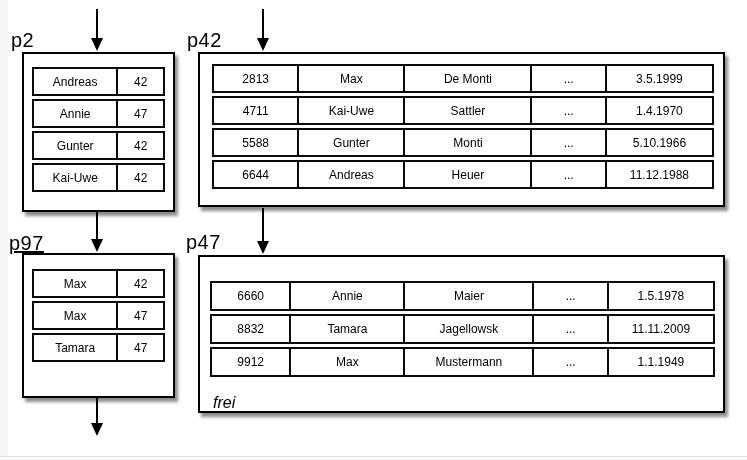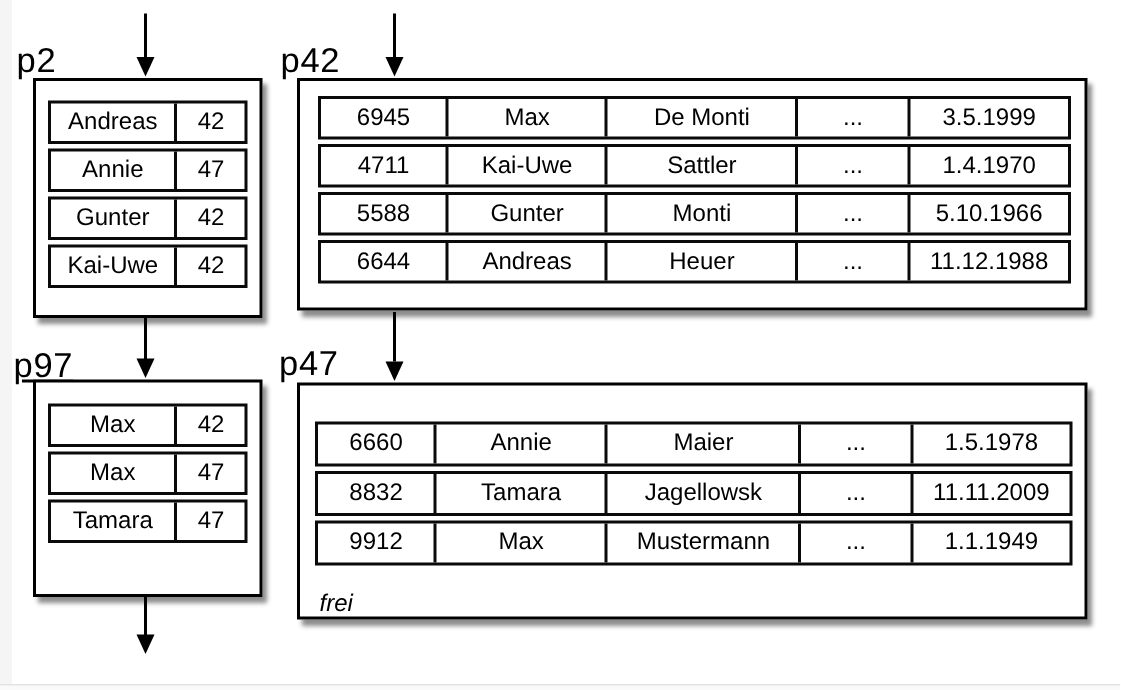--- a/index.html
+++ b/index.html
@@ -15,21 +15,21 @@
   .edge-left {
     position: absolute; left: 0; top: 0; width: 8px; height: 460px;
     background: #f5f5f5;
   }
   .edge-bottom {
     position: absolute; left: 0; top: 456px; width: 747px; height: 4px;
     background: #fafafa; border-top: 1px solid #e3e3e3;
   }
   .plabel {
     position: absolute;
-    font-size: 23px;
+    font-size: 20px;
     line-height: 17px;
     letter-spacing: 0.5px;
   }
   .pbox {
     position: absolute;
     box-sizing: border-box;
     background: #ffffff;
     border: 2.5px solid #000;
     box-shadow: 3px 4px 3px rgba(0,0,0,0.45);
   }
@@ -43,21 +43,21 @@
     box-sizing: border-box;
     display: flex;
     border: 2px solid #0a0a0a;
     background: #fff;
   }
   .cell {
     box-sizing: border-box;
     display: flex;
     align-items: center;
     justify-content: center;
-    font-size: 16px;
+    font-size: 12px;
     white-space: nowrap;
     overflow: hidden;
     border-left: 2px solid #0a0a0a;
   }
   .cell:first-child { border-left: none; }
   .h29 { height: 29px; }
   .h30 { height: 30px; }
   
   .w-small { width: 133px; }
   .c-name { width: 85px; flex-shrink: 1; }
@@ -138,21 +138,21 @@
       <div class="trow w-small h29">
         <div class="cell c-name">Kai-Uwe</div>
         <div class="cell c-val">42</div>
       </div>
     </div>
   </div>
 
   <div class="pbox" style="left:198px; top:52px; width:527px; height:155px;">
     <div class="tbl" style="left:12px; top:10px;">
       <div class="trow w-big42 h29">
-        <div class="cell c42-id">6945</div>
+        <div class="cell c42-id">2813</div>
         <div class="cell c42-first">Max</div>
         <div class="cell c42-last">De Monti</div>
         <div class="cell c42-dots">...</div>
         <div class="cell c42-date">3.5.1999</div>
       </div>
       <div class="trow w-big42 h29">
         <div class="cell c42-id">4711</div>
         <div class="cell c42-first">Kai-Uwe</div>
         <div class="cell c42-last">Sattler</div>
         <div class="cell c42-dots">...</div>

